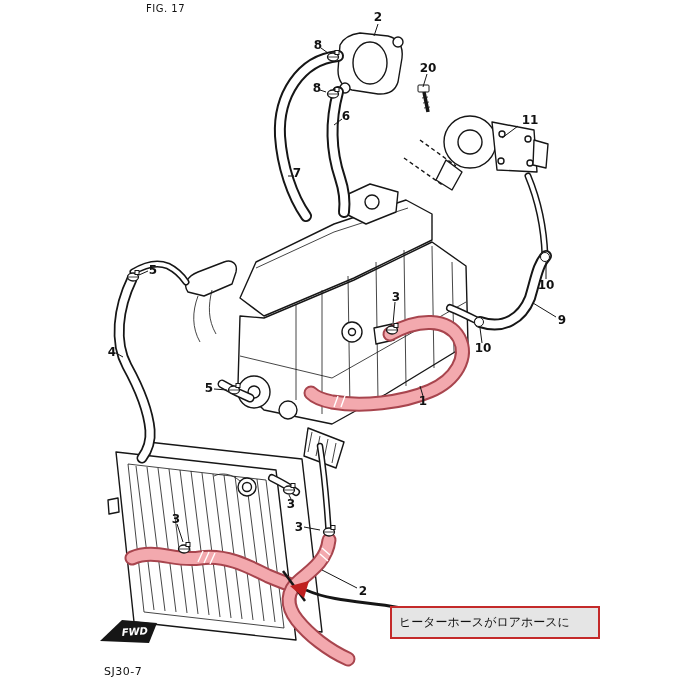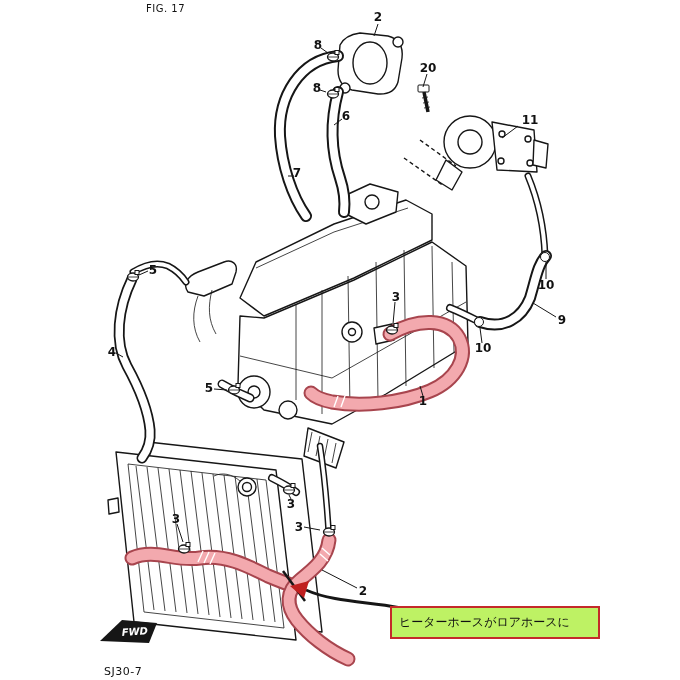--- a/index.html
+++ b/index.html
@@ -16,21 +16,21 @@
     position:absolute;left:104px;top:665px;
     font-size:11px;letter-spacing:.5px;
   }
   svg.art{position:absolute;left:0;top:0;}
   .plabel{
     position:absolute;transform:translate(-50%,-50%);
     font-size:12px;font-weight:700;line-height:1;z-index:5;
   }
   .note-box{
     position:absolute;left:390px;top:606px;width:192px;
-    border:2px solid #c42a2a;background:#bef264;
+    border:2px solid #c42a2a;background:#e5e5e5;
     padding:5px 7px;font-size:12px;line-height:1.55;z-index:6;
   }
   .note-box div{white-space:nowrap;}
   .t-o{fill:none;stroke:#161616;stroke-linecap:round;}
   .t-i{fill:none;stroke:#ffffff;stroke-linecap:round;}
   .p-o{fill:none;stroke:#a8454e;stroke-linecap:round;}
   .p-i{fill:none;stroke:#f3a9ae;stroke-linecap:round;}
   .ln{stroke:#161616;stroke-width:1;}
   .art-shape{fill:#fff;stroke:#161616;stroke-width:1.4;stroke-linejoin:round;}
   .thin{fill:none;stroke:#161616;stroke-width:.8;}

